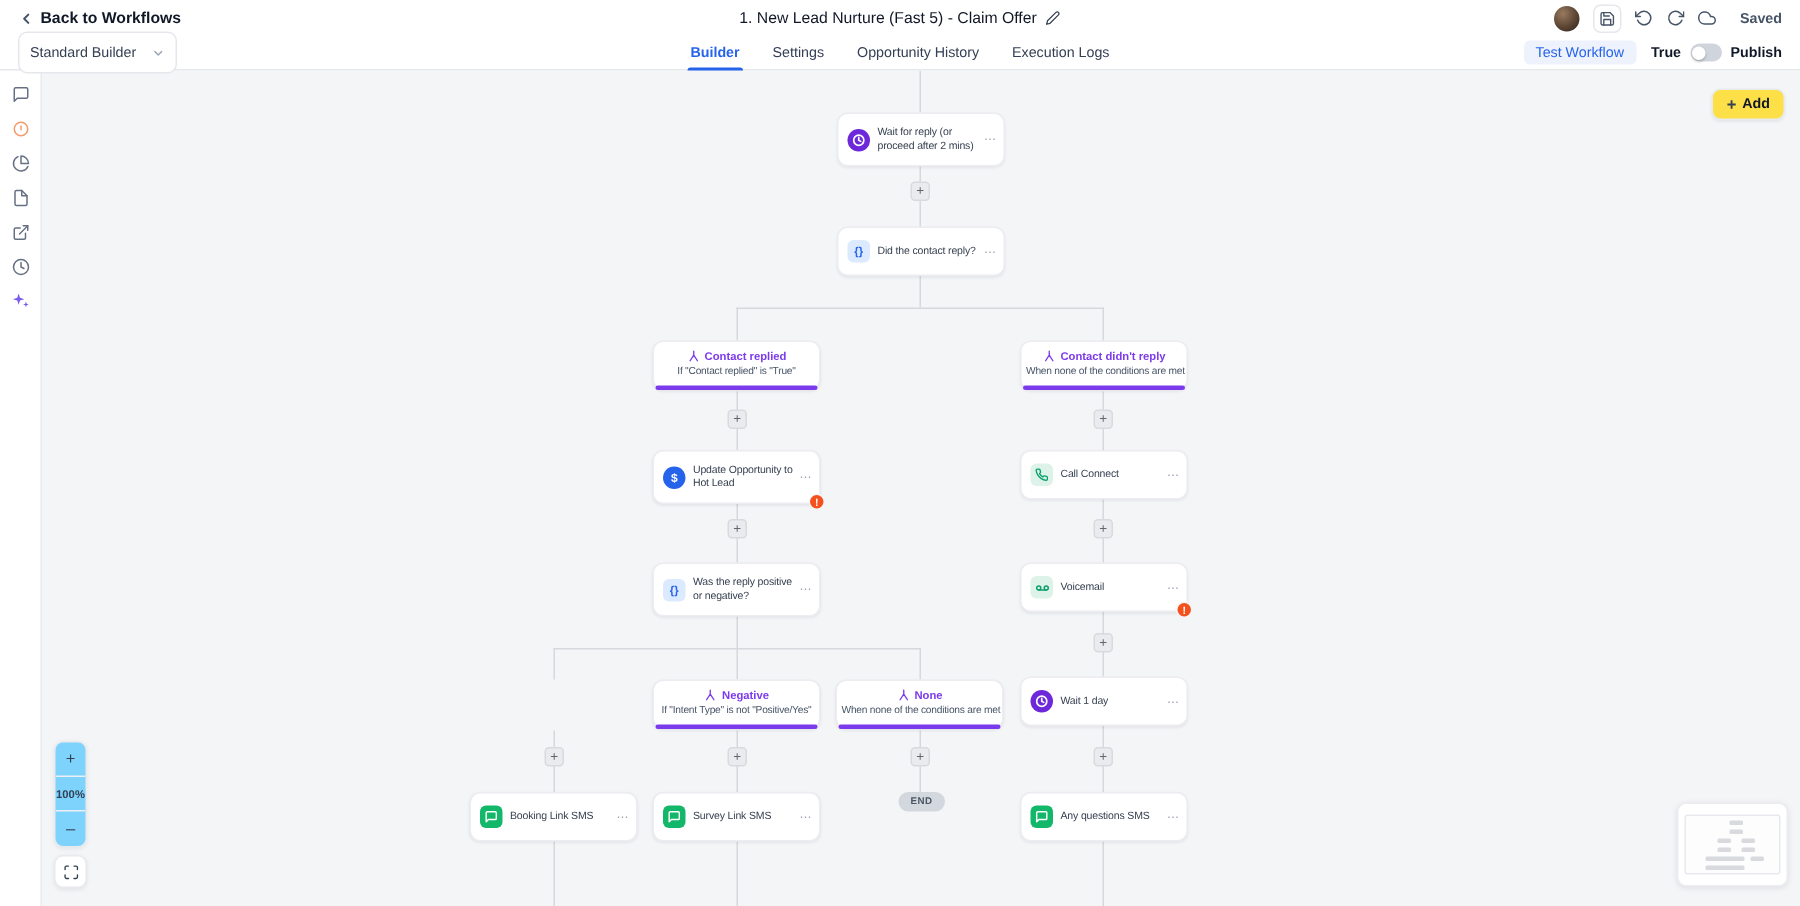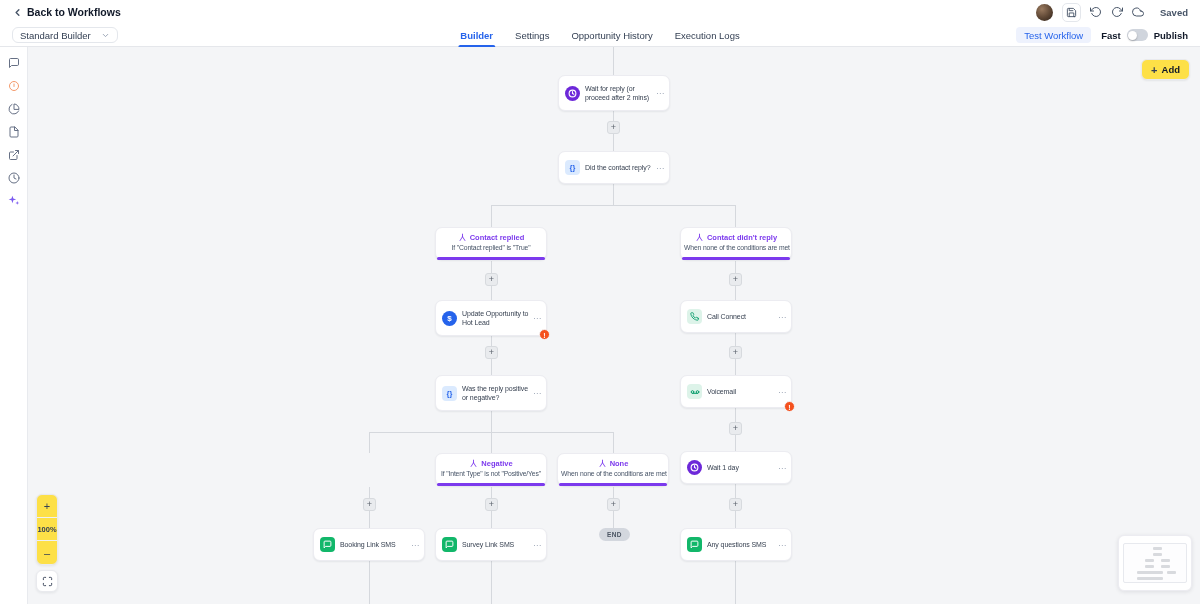--- a/index.html
+++ b/index.html
@@ -18,21 +18,21 @@
   .avatar{width:17px;height:17px;border-radius:50%;
     background:radial-gradient(circle at 35% 30%,#9a7a5f 0%,#5c4533 55%,#2c211a 100%);cursor:pointer}
   .icon-btn{display:flex;align-items:center;justify-content:center;color:#475467;cursor:pointer}
   .boxed{width:19px;height:19px;border:1px solid #e4e7ec;border-radius:5px}
   .saved{display:flex;align-items:center;gap:16px;font-size:9.5px;font-weight:600;color:#475467}
 
   
   .toolbar{position:absolute;left:0;top:24px;width:1200px;height:23px;background:#fff;
     border-bottom:1px solid #e5e7eb;display:flex;align-items:center;justify-content:space-between;
     padding:0 12px;z-index:30}
-  .builder-select{display:flex;align-items:center;gap:10px;height:16px;padding:0 7px;
+  .builder-select{display:flex;align-items:center;gap:10px;height:28px;padding:0 7px;
     border:1px solid #e4e7ec;border-radius:6px;font-size:9.5px;color:#344054;cursor:pointer;background:#fff}
   .tabs{position:absolute;left:50%;transform:translateX(-50%);top:0;height:23px;
     display:flex;align-items:center;gap:22px}
   .tab{font-size:9.5px;font-weight:500;color:#344054;height:23px;display:flex;align-items:center;
     cursor:pointer;position:relative}
   .tab.active{color:#2563eb;font-weight:700}
   .tab.active::after{content:"";position:absolute;left:-2px;right:-2px;bottom:0;height:2px;
     background:#2563eb;border-radius:2px 2px 0 0}
   .tb-right{display:flex;align-items:center;gap:10px}
   .test-btn{height:16px;padding:0 8px;border-radius:4px;background:#eef2fd;color:#2563eb;
@@ -84,21 +84,21 @@
   .bbar{position:absolute;left:1px;right:1px;bottom:-1px;height:3px;background:#7c3aed;border-radius:3px}
 
   .end-pill{position:absolute;left:571px;top:481px;background:#d3d7de;color:#4b5563;
     font-size:6.5px;font-weight:700;padding:3px 8px;border-radius:9px;letter-spacing:.3px;z-index:6}
 
   .add-btn{position:absolute;right:10px;top:12px;height:21px;padding:0 9px;background:#fde047;
     border:1px solid #e9eaee;border-radius:6px;box-shadow:0 1px 2px rgba(16,24,40,.07);
     display:flex;align-items:center;gap:4px;font-size:9.5px;font-weight:600;color:#101828;cursor:pointer;z-index:10}
   .add-btn .pl::before{content:"+";font-size:11px;color:#344054}
 
-  .zoom-group{position:absolute;left:8px;top:447px;width:22px;background:#fde047;
+  .zoom-group{position:absolute;left:8px;top:447px;width:22px;background:#7dd3fc;
     border:1px solid #e9eaee;border-radius:6px;box-shadow:0 1px 3px rgba(16,24,40,.08);z-index:10;overflow:hidden}
   .zbtn{height:23px;display:flex;align-items:center;justify-content:center;font-size:11px;
     color:#344054;cursor:pointer;border-bottom:1px solid #eef0f3}
   .zin::before{content:"+"} .zout::before{content:"–"}
   .zlevel{height:23px;display:flex;align-items:center;justify-content:center;
     font-size:7.5px;font-weight:600;color:#344054;border-bottom:1px solid #eef0f3}
   .fit-btn{position:absolute;left:8px;top:523px;width:22px;height:22px;background:#fff;
     border:1px solid #e9eaee;border-radius:6px;box-shadow:0 1px 3px rgba(16,24,40,.08);
     display:flex;align-items:center;justify-content:center;color:#344054;cursor:pointer;z-index:10}
 
@@ -113,20 +113,28 @@
 
 <div class="header">
   <div class="back">
     <span class="icon-btn">
       <svg width="11" height="11" viewBox="0 0 24 24" fill="none" stroke="currentColor" stroke-width="3" stroke-linecap="round" stroke-linejoin="round">
           <polyline points="15 18 9 12 15 6"></polyline>
         </svg>
     </span>
     <span>Back to Workflows</span>
   </div>
+  <div class="title-wrap">
+    <span class="wf-title">1. New Lead Nurture (Fast 5) - Claim Offer</span>
+    <span class="icon-btn" style="color:#344054">
+      <svg width="10" height="10" viewBox="0 0 24 24" fill="none" stroke="currentColor" stroke-width="2" stroke-linecap="round" stroke-linejoin="round">
+          <path d="M17 3a2.828 2.828 0 1 1 4 4L7.5 20.5 2 22l1.5-5.5L17 3z"></path>
+        </svg>
+    </span>
+  </div>
   <div class="hdr-right">
     <div class="avatar"></div>
     <div class="icon-btn boxed">
       <svg width="11" height="11" viewBox="0 0 24 24" fill="none" stroke="currentColor" stroke-width="2" stroke-linecap="round" stroke-linejoin="round">
           <path d="M19 21H5a2 2 0 0 1-2-2V5a2 2 0 0 1 2-2h11l5 5v11a2 2 0 0 1-2 2z"></path>
           <polyline points="17 21 17 13 7 13 7 21"></polyline>
           <polyline points="7 3 7 8 15 8"></polyline>
         </svg>
     </div>
     <div class="icon-btn">
@@ -159,21 +167,21 @@
   </div>
   <div class="tabs">
     <div class="tab active">Builder</div>
     <div class="tab">Settings</div>
     <div class="tab">Opportunity History</div>
     <div class="tab">Execution Logs</div>
   </div>
   <div class="tb-right">
     <div class="test-btn">Test Workflow</div>
     <div class="pub-group">
-      <span>Fast</span>
+      <span>True</span>
       <div class="toggle"></div>
       <span>Publish</span>
     </div>
   </div>
 </div>
 
 <div class="rail">
   <span class="ric">
     <svg width="12" height="12" viewBox="0 0 24 24" fill="none" stroke="currentColor" stroke-width="2" stroke-linecap="round" stroke-linejoin="round">
         <path d="M21 15a2 2 0 0 1-2 2H7l-4 4V5a2 2 0 0 1 2-2h14a2 2 0 0 1 2 2z"></path>

